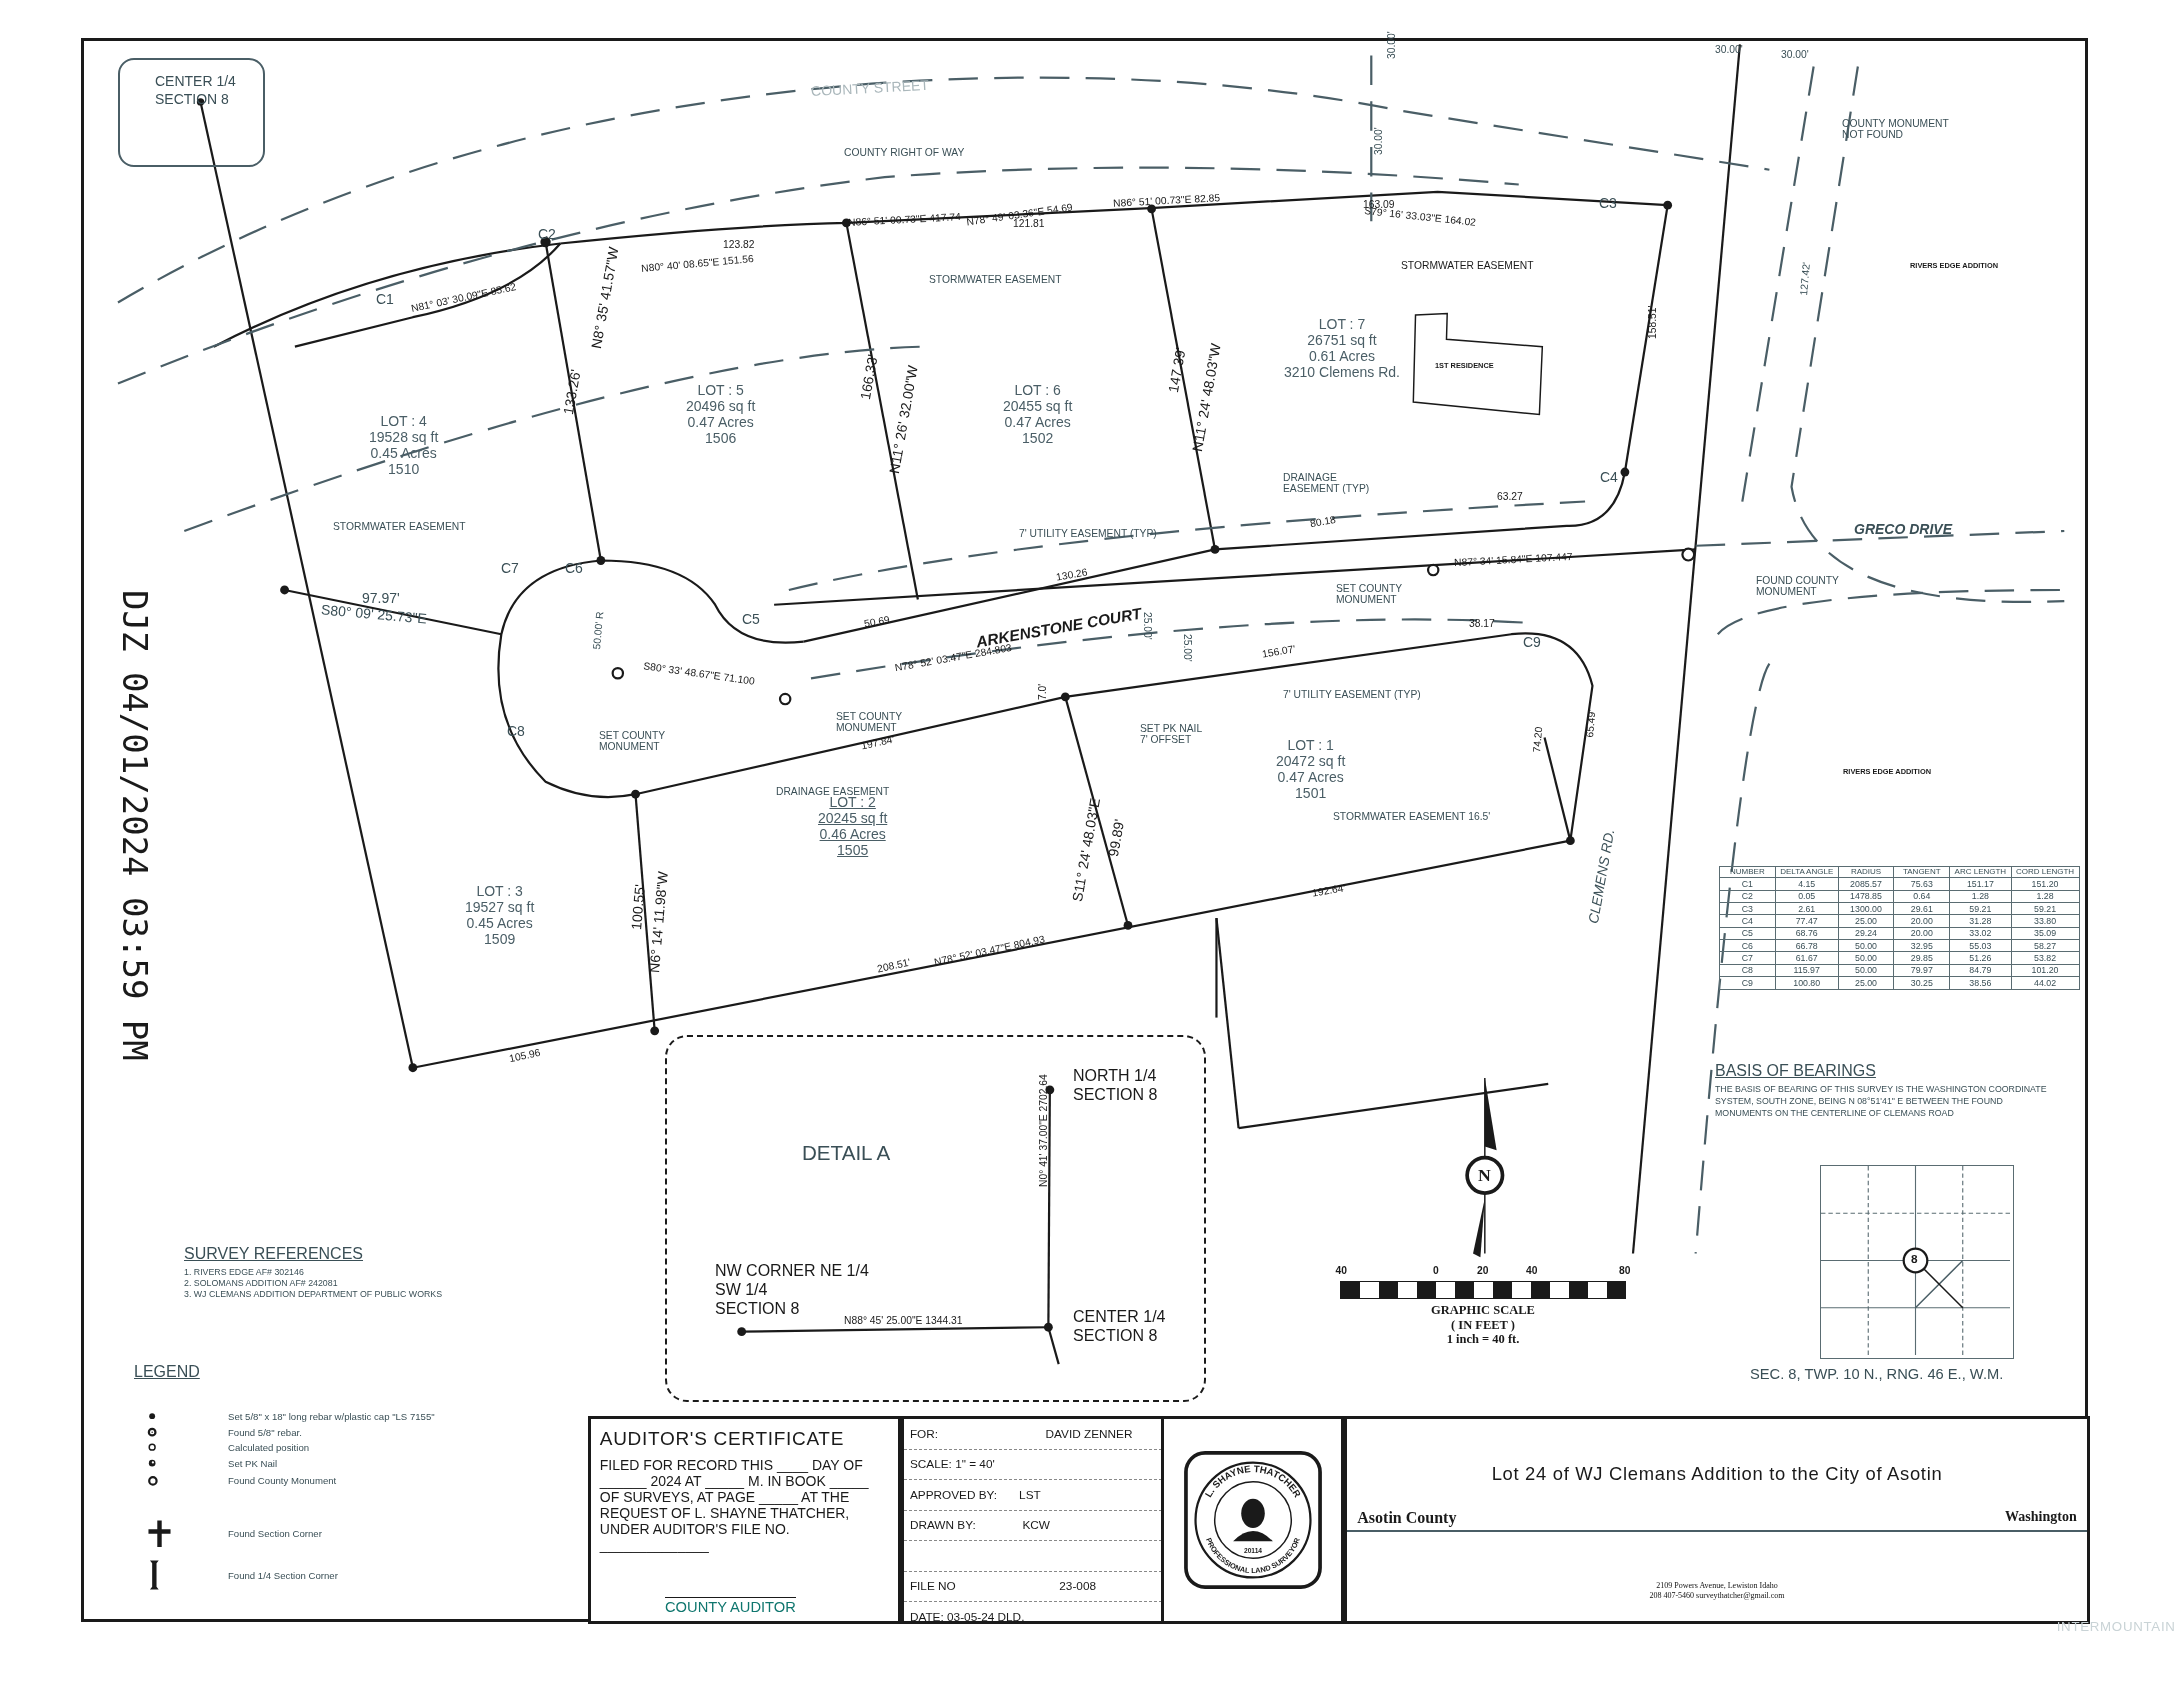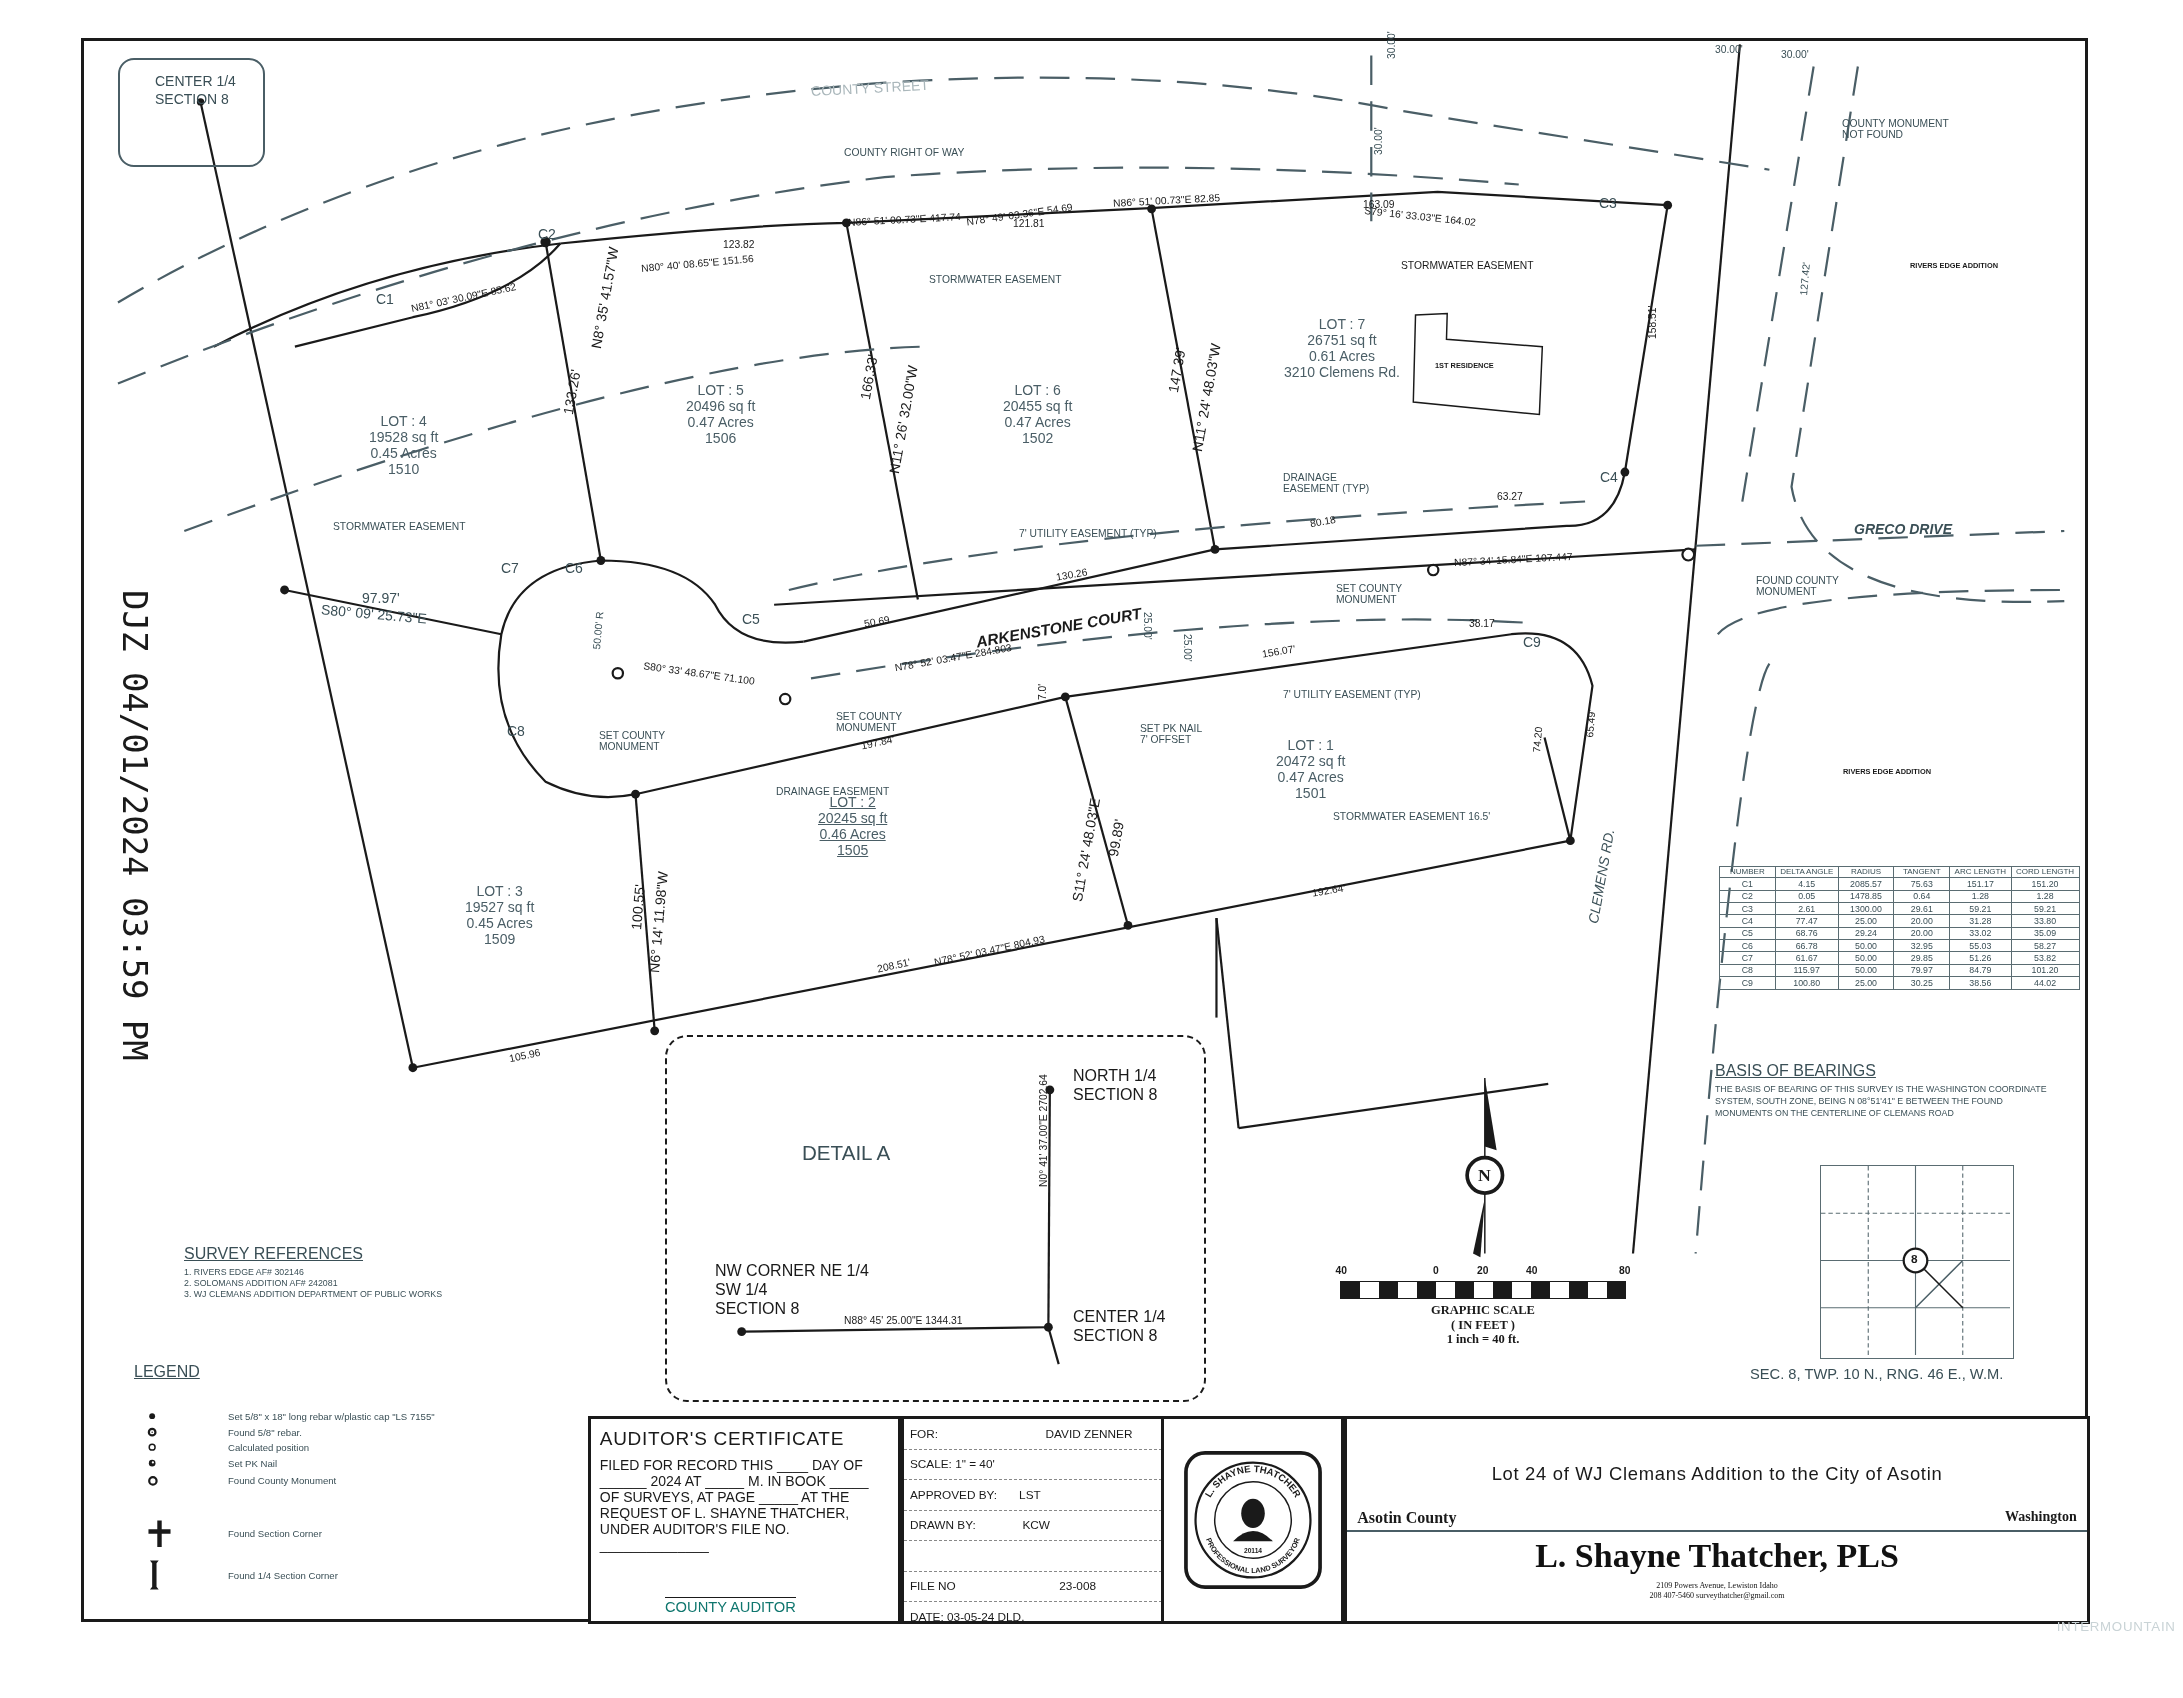--- a/index.html
+++ b/index.html
@@ -550,21 +550,20 @@
     <text font-size="10" font-family="Liberation Sans, sans-serif" font-weight="bold" fill="#1a1a1a"><textPath href="#sealBot" startOffset="50%" text-anchor="middle">PROFESSIONAL LAND SURVEYOR</textPath></text>
     <text x="95" y="140" font-size="9" text-anchor="middle" font-family="Liberation Sans, sans-serif" font-weight="bold" fill="#1a1a1a">20114</text>
   </svg>
 </div>
 
 <div class="tb title">
   <div class="t2">Lot 24 of WJ Clemans Addition to the City of Asotin</div>
   <div class="cty">Asotin County</div>
   <div class="st">Washington</div>
   <div class="rule"></div>
-  <div class="firm">L. Shayne Thatcher, PLS</div>
   <div class="addr">
     <div>2109 Powers Avenue, Lewiston Idaho</div>
     <div>208 407-5460  surveythatcher@gmail.com</div>
   </div>
 </div>
 
 <div class="watermark">INTERMOUNTAIN</div>
 
 
 </body></html>

